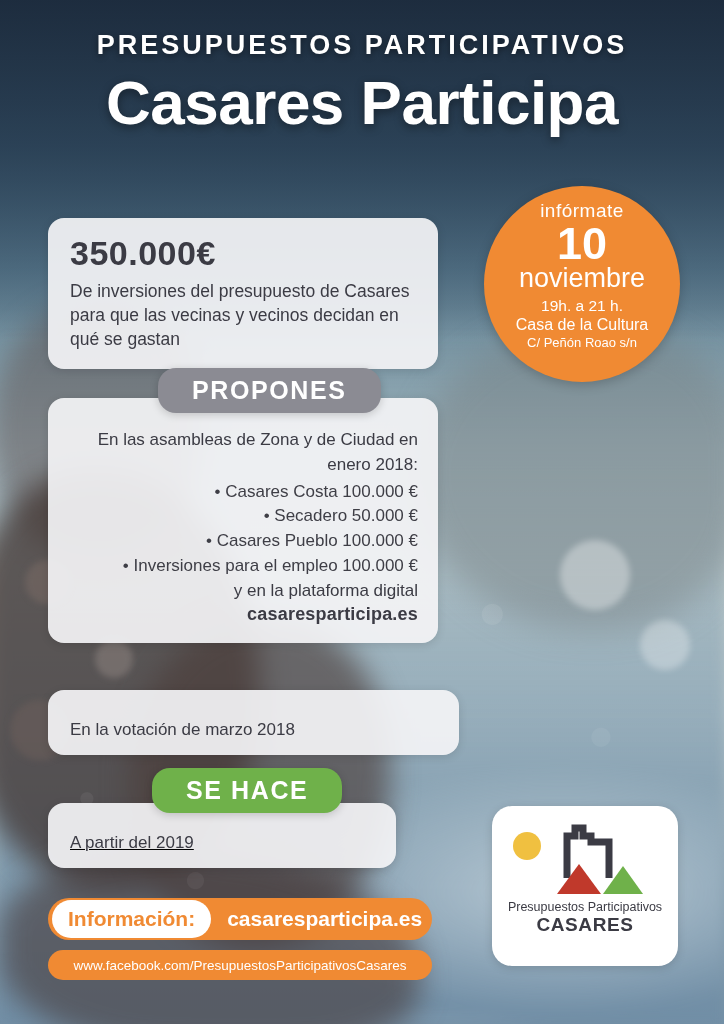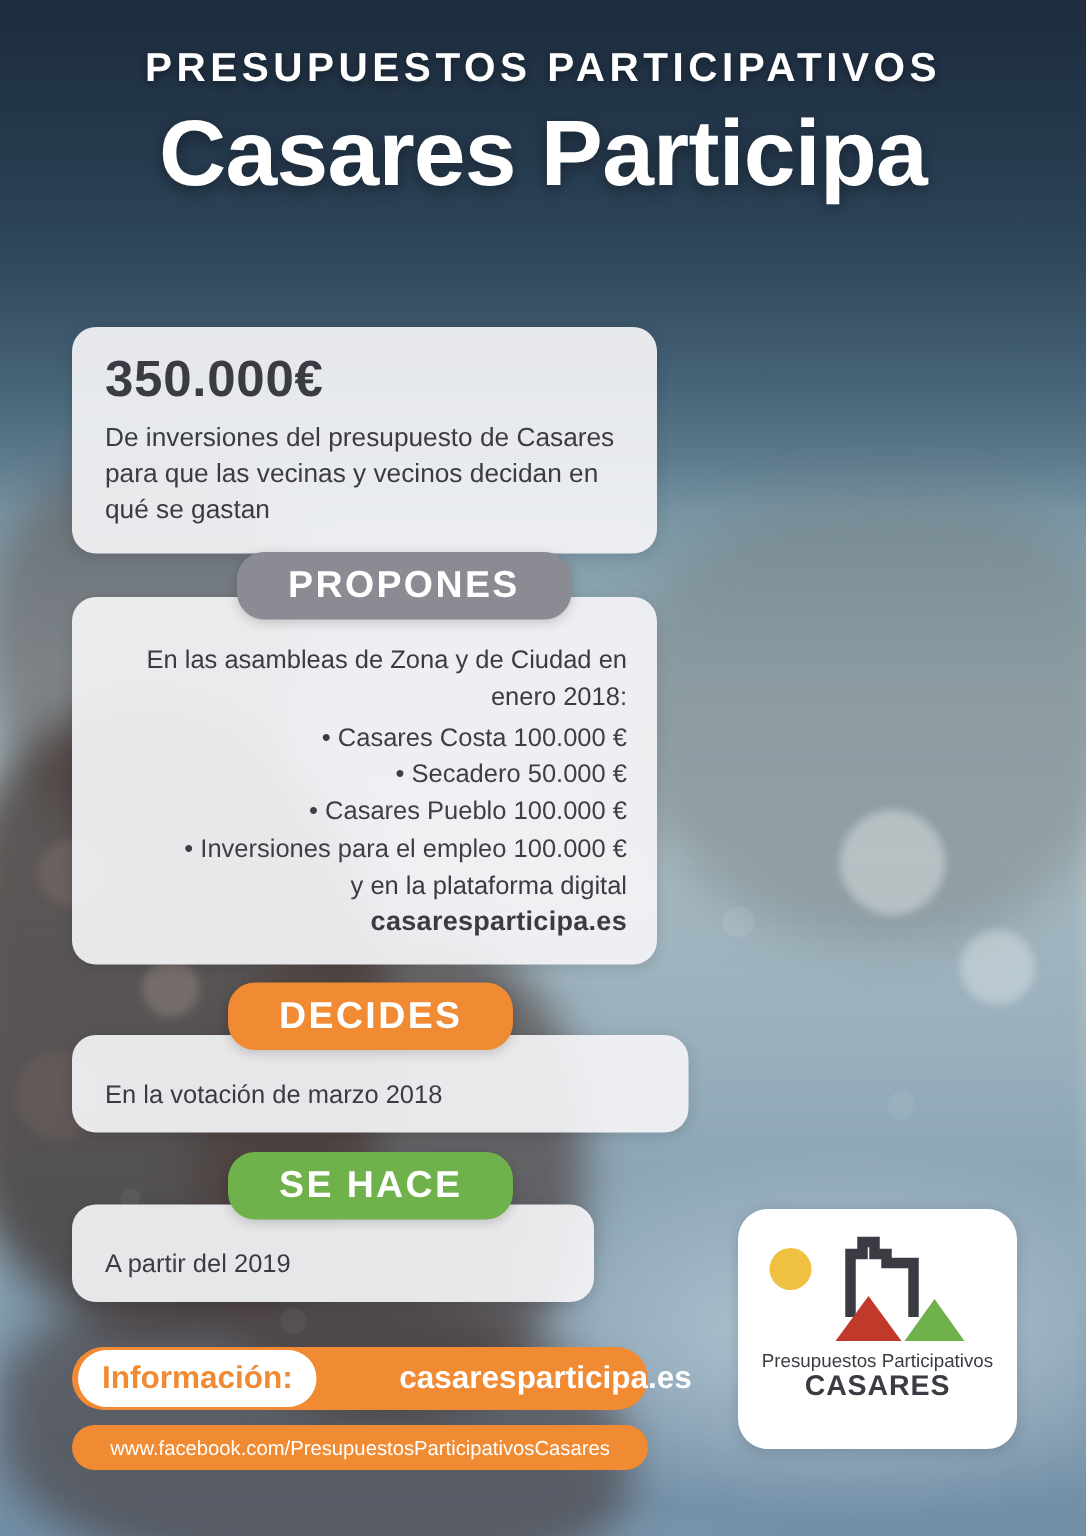--- a/index.html
+++ b/index.html
@@ -126,21 +126,21 @@
   
   #propones-card { left: 48px; top: 398px; width: 390px; padding: 30px 20px 18px 22px; text-align: right; }
   .body-text { font-size: 17px; line-height: 1.46; color: #3e3e46; }
   .bullets { list-style: none; margin-top: 2px; }
   .bullets li { font-size: 17px; line-height: 1.46; color: #3e3e46; }
   .bullets li::before { content: "• "; }
   .web-green { color: #6fb14a; font-weight: 700; font-size: 18px; letter-spacing: .2px; }
 
   
   #decides-card { left: 48px; top: 690px; width: 411px; padding: 28px 20px 12px 22px; }
-  #sehace-card  { left: 48px; top: 803px; width: 348px; padding: 28px 20px 12px 22px; }
+  #sehace-card  { left: 48px; top: 803px; width: 348px; padding: 28px 20px 12px 22px; text-decoration: underline; }
 
   
   #date-circle {
     position: absolute; left: 484px; top: 186px;
     width: 196px; height: 196px;
     border-radius: 50%;
     background: #f08a33;
     color: #fff;
     text-align: center;
     box-shadow: 0 3px 12px rgba(0,0,0,.2);
@@ -151,21 +151,21 @@
   .dc-month { font-size: 27px; line-height: 1.05; margin-top: -2px; }
   .dc-hours { font-size: 15.5px; margin-top: 5px; }
   .dc-place { font-size: 16px; margin-top: 1px; }
   .dc-addr { font-size: 13px; margin-top: 1px; }
 
   
   #info-bar {
     position: absolute; left: 48px; top: 898px; width: 384px; height: 42px;
     background: #f08a33;
     border-radius: 21px;
-    display: flex; align-items: center; gap: 39px;
+    display: flex; align-items: center;
   }
   #info-label {
     background: #ffffff;
     color: #f08a33;
     font-size: 21px; font-weight: 700;
     border-radius: 21px;
     padding: 7px 16px;
     margin-left: 4px;
   }
   #info-web { color: #ffffff; font-size: 21px; font-weight: 700; margin-left: 16px; }
@@ -215,38 +215,45 @@
   <div class="header">
     <div class="kicker">PRESUPUESTOS PARTICIPATIVOS</div>
     <div class="title">Casares Participa</div>
   </div>
 
   <div class="card" id="budget-card">
     <div class="amount">350.000€</div>
     <div class="budget-text">De inversiones del presupuesto de Casares para que las vecinas y vecinos decidan en qué se gastan</div>
   </div>
 
+  <div id="date-circle">
+    <div class="dc-infor">infórmate</div>
+    <div class="dc-day">10</div>
+    <div class="dc-month">noviembre</div>
+    <div class="dc-hours">19h. a 21 h.</div>
+    <div class="dc-place">Casa de la Cultura</div>
+    <div class="dc-addr">C/ Peñón Roao s/n</div>
+  </div>
 
   <div class="card" id="propones-card">
     <div class="body-text">En las asambleas de Zona y de Ciudad en enero 2018:</div>
     <ul class="bullets">
       <li>Casares Costa 100.000 €</li>
       <li>Secadero 50.000 €</li>
       <li>Casares Pueblo 100.000 €</li>
       <li>Inversiones para el empleo 100.000 €</li>
     </ul>
     <div class="body-text">y en la plataforma digital</div>
     <div class="web-green">casaresparticipa.es</div>
   </div>
   <div class="pill" id="pill-propones">PROPONES</div>
 
   <div class="card" id="decides-card">
     <div class="body-text">En la votación de marzo 2018</div>
   </div>
-  <div class="pill" id="pill-decides">DECIDES</div>
 
   <div class="card" id="sehace-card">
     <div class="body-text">A partir del 2019</div>
   </div>
   <div class="pill" id="pill-sehace">SE HACE</div>
 
   <div id="info-bar">
     <span id="info-label">Información:</span>
     <span id="info-web">casaresparticipa.es</span>
   </div>

